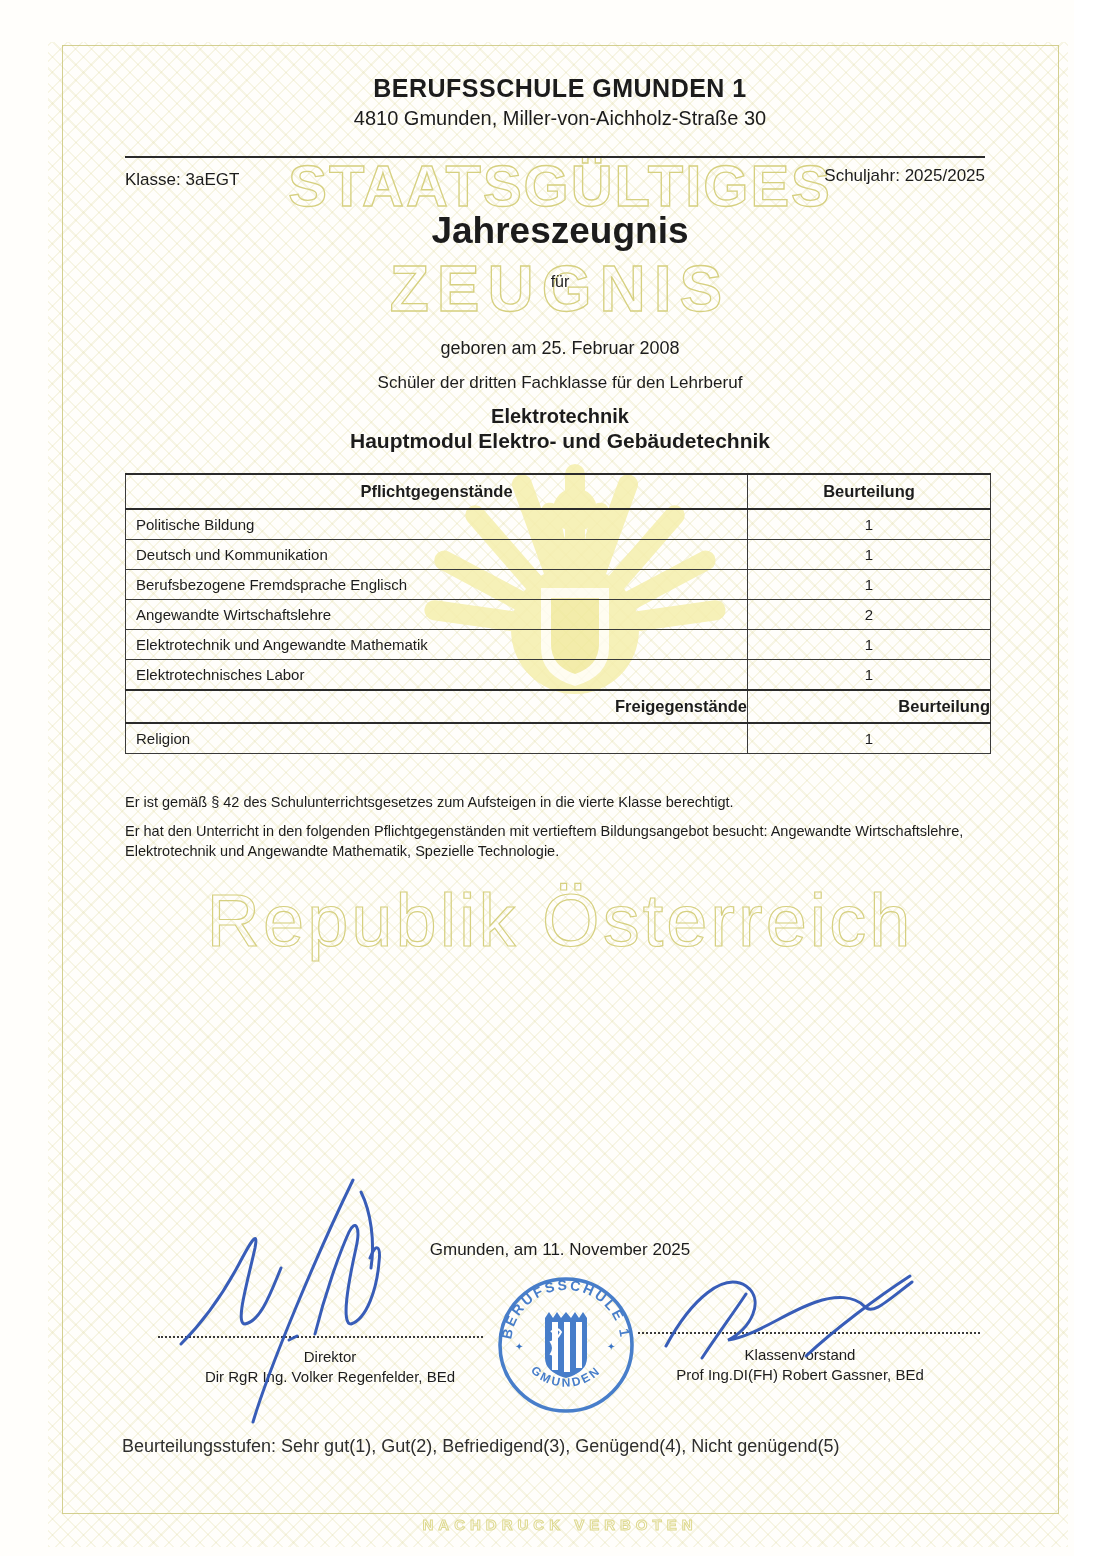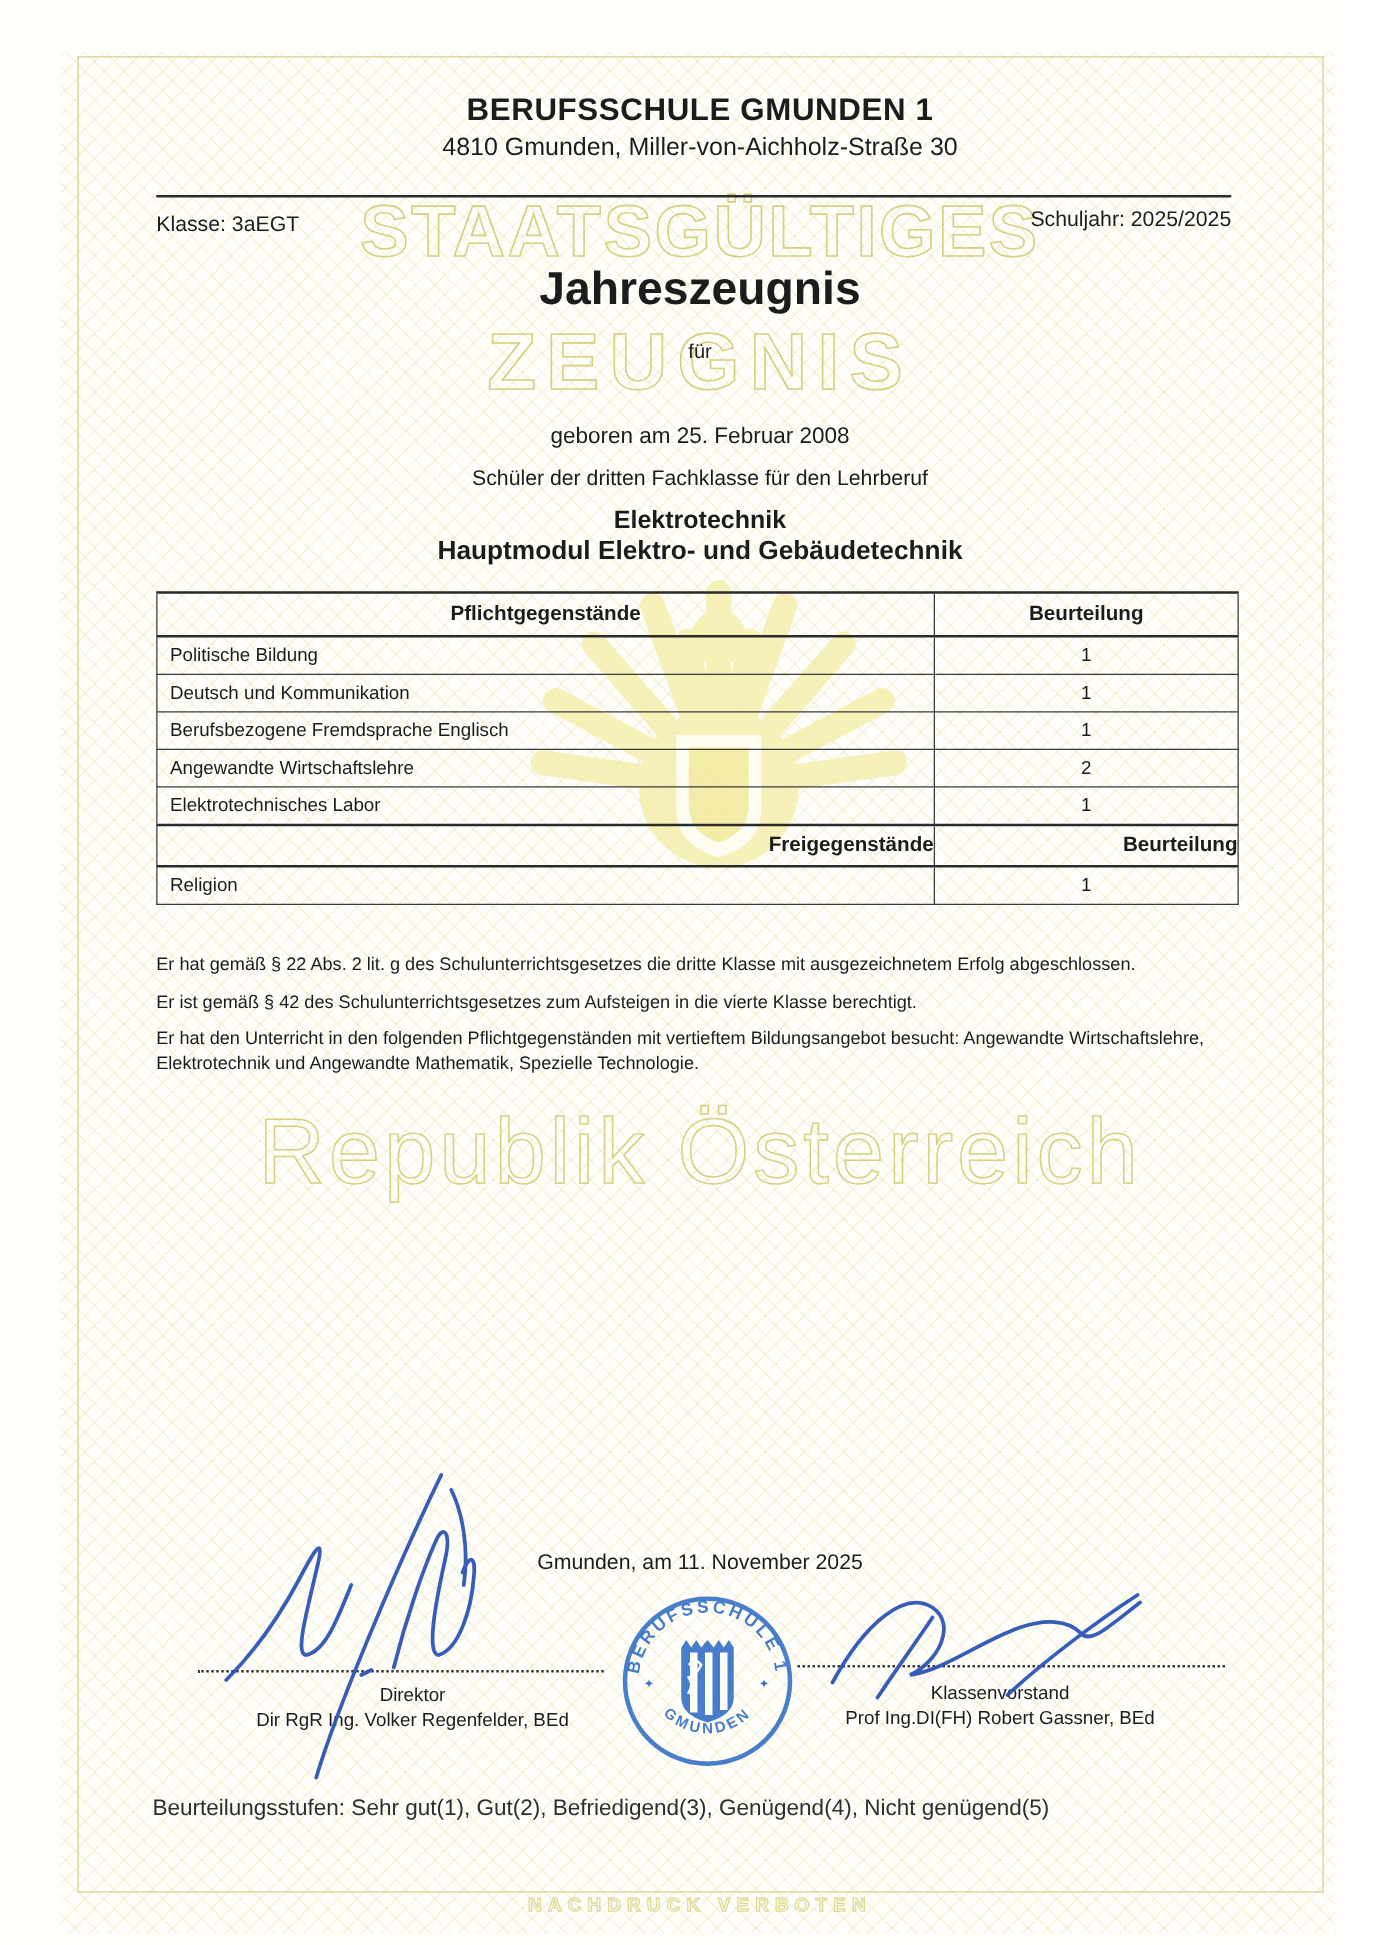--- a/index.html
+++ b/index.html
@@ -132,35 +132,38 @@
     </tr>
     <tr>
       <td>Berufsbezogene Fremdsprache Englisch</td>
       <td class="grade">1</td>
     </tr>
     <tr>
       <td>Angewandte Wirtschaftslehre</td>
       <td class="grade">2</td>
     </tr>
     <tr>
+      <td>Elektrotechnik und Angewandte Mathematik</td>
+      <td class="grade">1</td>
+    </tr>
+    <tr>
       <td>Elektrotechnisches Labor</td>
       <td class="grade">1</td>
     </tr>
     <tr class="head2">
       <td>Freigegenstände</td>
       <td>Beurteilung</td>
     </tr>
     <tr>
       <td>Religion</td>
       <td class="grade">1</td>
     </tr>
   </tbody>
     </table>
 
-  <div class="abs stm stm1">Er hat gemäß § 22 Abs. 2 lit. g des Schulunterrichtsgesetzes die dritte Klasse mit ausgezeichnetem Erfolg abgeschlossen.</div>
   <div class="abs stm stm2">Er ist gemäß § 42 des Schulunterrichtsgesetzes zum Aufsteigen in die vierte Klasse berechtigt.</div>
   <div class="abs stm stm3">Er hat den Unterricht in den folgenden Pflichtgegenständen mit vertieftem Bildungsangebot besucht: Angewandte Wirtschaftslehre, Elektrotechnik und Angewandte Mathematik, Spezielle Technologie.</div>
 
   <div class="abs date-line">Gmunden, am 11. November 2025</div>
 
   <svg class="abs sig-left" width="280" height="252" viewBox="0 0 280 252">
     <g fill="none" stroke="#2e55b5" stroke-width="3" stroke-linecap="round" opacity="0.95">
       <path d="M88,250 C104,196 152,82 188,8"></path>
       <path d="M16,172 C38,150 58,122 74,92 C84,73 94,55 90,76 C82,112 70,152 80,152 C96,149 106,120 116,96"></path>
       <path d="M124,168 l8,-4"></path>

